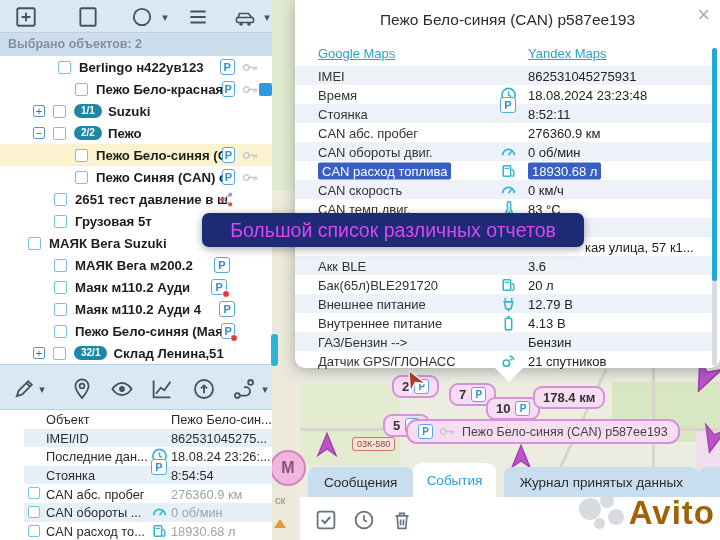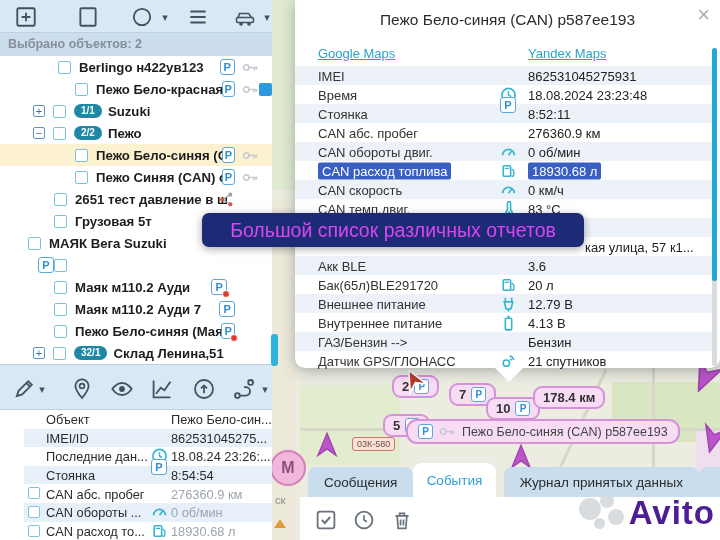--- a/index.html
+++ b/index.html
@@ -105,21 +105,21 @@
   .tab.active{height:34px;width:102px;background:#fff;border-radius:9px 9px 0 0;color:#2e9fd6;}
   .tab.inactive{height:30px;background:#c8dded;border-radius:8px 8px 0 0;color:#2c2c2c;margin-left:8px;padding:0 16px;}
   .tab.sliver{height:30px;width:26px;background:#c8dded;border-radius:8px 0 0 0;margin-left:auto;}
   .ebody{position:absolute;top:34px;left:0;right:0;bottom:0;background:#fff;}
   .ebody .tbicon{top:11px;}
 
   
   .wm{position:absolute;right:5px;bottom:8px;z-index:5;display:flex;align-items:center;gap:4px;}
   .wmlogo{position:relative;width:46px;height:38px;}
   .wmlogo i{position:absolute;border-radius:50%;background:#d9dcdf;}
-  .wmtext{font-size:33px;font-weight:bold;color:#4c1d95;letter-spacing:1px;}
+  .wmtext{font-size:33px;font-weight:bold;color:#a16207;letter-spacing:1px;}
 </style>
 </head>
 <body>
 
 <div class="map" id="map">
   <div class="mpatch" style="left:272px;top:0;width:70px;height:190px;background:#e0ead0;"></div>
   <div class="mpatch" style="left:300px;top:385px;width:100px;height:80px;background:#e4eccf;"></div>
   <div class="mpatch" style="left:612px;top:382px;width:108px;height:60px;background:#d8e7c2;"></div>
   <div class="mpatch" style="left:272px;top:200px;width:24px;height:340px;background:#ece9da;"></div>
   <div class="mpatch" style="left:696px;top:430px;width:24px;height:90px;background:#efdfee;"></div>
@@ -286,30 +286,31 @@
       <div class="trow" style="padding-left: 54px;">
         <span class="cb cbgap"></span>
         <span class="tlabel">Грузовая 5т</span>
       </div>
       <div class="trow" style="padding-left: 28px;">
         <span class="cb cbgap"></span>
         <span class="tlabel">МАЯК Вега Suzuki</span>
       </div>
       <div class="trow" style="padding-left: 54px;">
         <span class="cb cbgap"></span>
+        <span class="tlabel">МАЯК Вега м200.2</span>
         <span class="picon slot0">P</span>
       </div>
       <div class="trow" style="padding-left: 54px;">
         <span class="cb cbgap"></span>
         <span class="tlabel">Маяк м110.2 Ауди</span>
         <span class="picon slot0">P<i class="perr"></i></span>
       </div>
       <div class="trow" style="padding-left: 54px;">
         <span class="cb cbgap"></span>
-        <span class="tlabel">Маяк м110.2 Ауди 7</span>
+        <span class="tlabel">Маяк м110.2 Ауди 4</span>
         <span class="picon slot0">P</span>
       </div>
       <div class="trow" style="padding-left: 54px;">
         <span class="cb cbgap"></span>
         <span class="tlabel">Пежо Бело-синяя (Мая</span>
         <span class="picon slot0">P<i class="perr"></i></span>
       </div>
       <div class="trow" style="padding-left: 33px;">
         <span class="exp">+</span>
         <span class="cb cbgap"></span>

